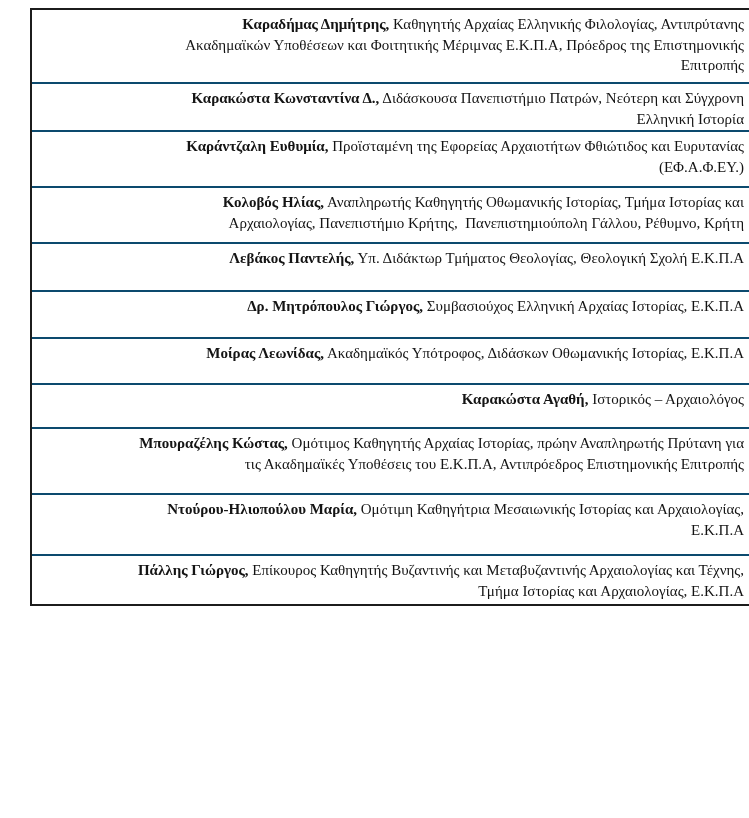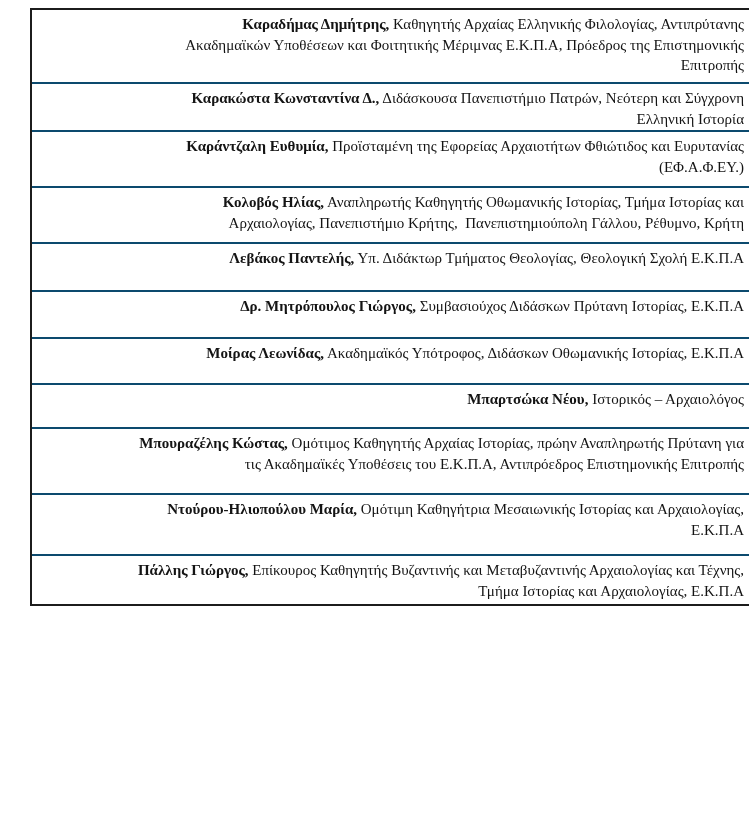--- a/index.html
+++ b/index.html
@@ -77,29 +77,29 @@
 
 
 
 
 
     <div class="row" style="min-height:48px">
       <p class="cell"><b class="person-name">Λεβάκος Παντελής,</b><span class="person-desc"> Υπ. Διδάκτωρ Τμήματος Θεολογίας, Θεολογική Σχολή Ε.Κ.Π.Α</span></p>
     </div>
 
     <div class="row" style="min-height:47px">
-      <p class="cell"><b class="person-name">Δρ. Μητρόπουλος Γιώργος,</b><span class="person-desc"> Συμβασιούχος Διδάσκων Πρύτανη Ιστορίας, Ε.Κ.Π.Α</span></p>
+      <p class="cell"><b class="person-name">Δρ. Μητρόπουλος Γιώργος,</b><span class="person-desc"> Συμβασιούχος Ελληνική Αρχαίας Ιστορίας, Ε.Κ.Π.Α</span></p>
     </div>
 
     <div class="row" style="min-height:46px">
       <p class="cell"><b class="person-name">Μοίρας Λεωνίδας,</b><span class="person-desc"> Ακαδημαϊκός Υπότροφος, Διδάσκων Οθωμανικής Ιστορίας, Ε.Κ.Π.Α</span></p>
     </div>
 
     <div class="row" style="min-height:44px">
-      <p class="cell"><b class="person-name">Μπαρτσώκα Νέου,</b><span class="person-desc"> Ιστορικός – Αρχαιολόγος</span></p>
+      <p class="cell"><b class="person-name">Καρακώστα Αγαθή,</b><span class="person-desc"> Ιστορικός – Αρχαιολόγος</span></p>
     </div>
 
     <div class="row" style="min-height:66px">
       <p class="cell"><b class="person-name">Μπουραζέλης Κώστας,</b><span class="person-desc"> Ομότιμος Καθηγητής Αρχαίας Ιστορίας, πρώην Αναπληρωτής Πρύτανη για
 τις Ακαδημαϊκές Υποθέσεις του Ε.Κ.Π.Α, Αντιπρόεδρος Επιστημονικής Επιτροπής</span></p>
     </div>
 
     <div class="row" style="min-height:61px">
       <p class="cell"><b class="person-name">Ντούρου-Ηλιοπούλου Μαρία,</b><span class="person-desc"> Ομότιμη Καθηγήτρια Μεσαιωνικής Ιστορίας και Αρχαιολογίας,
  Ε.Κ.Π.Α</span></p>

